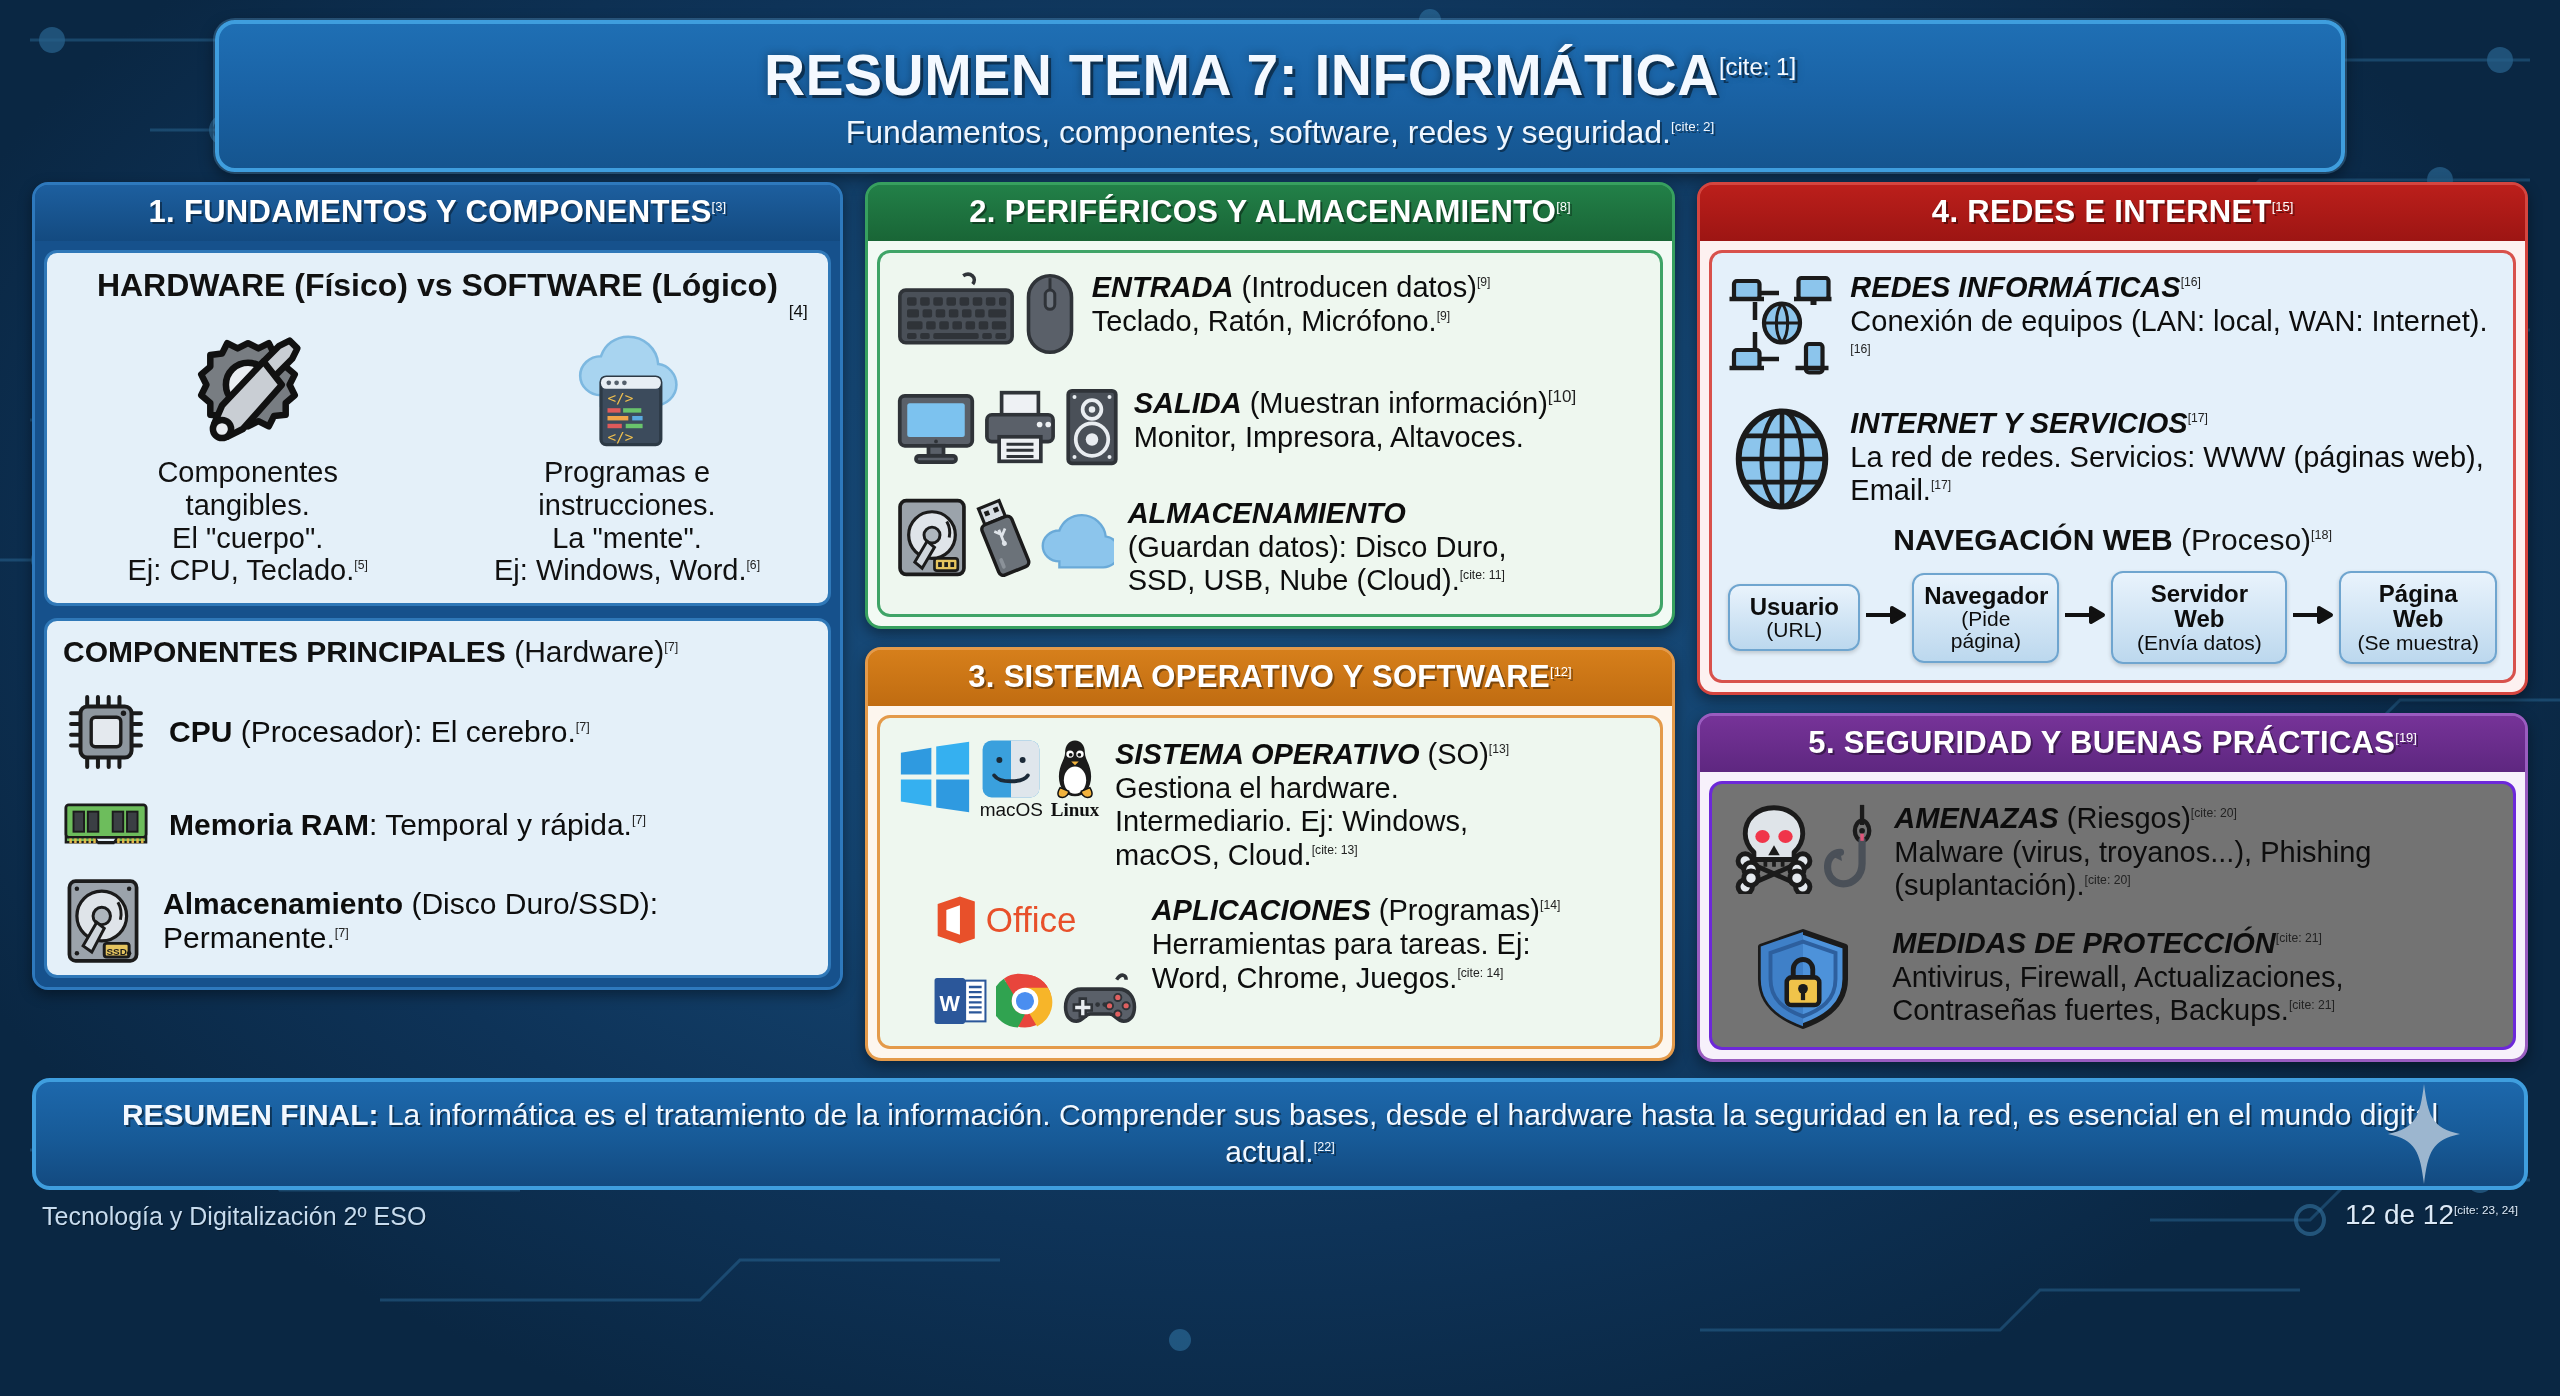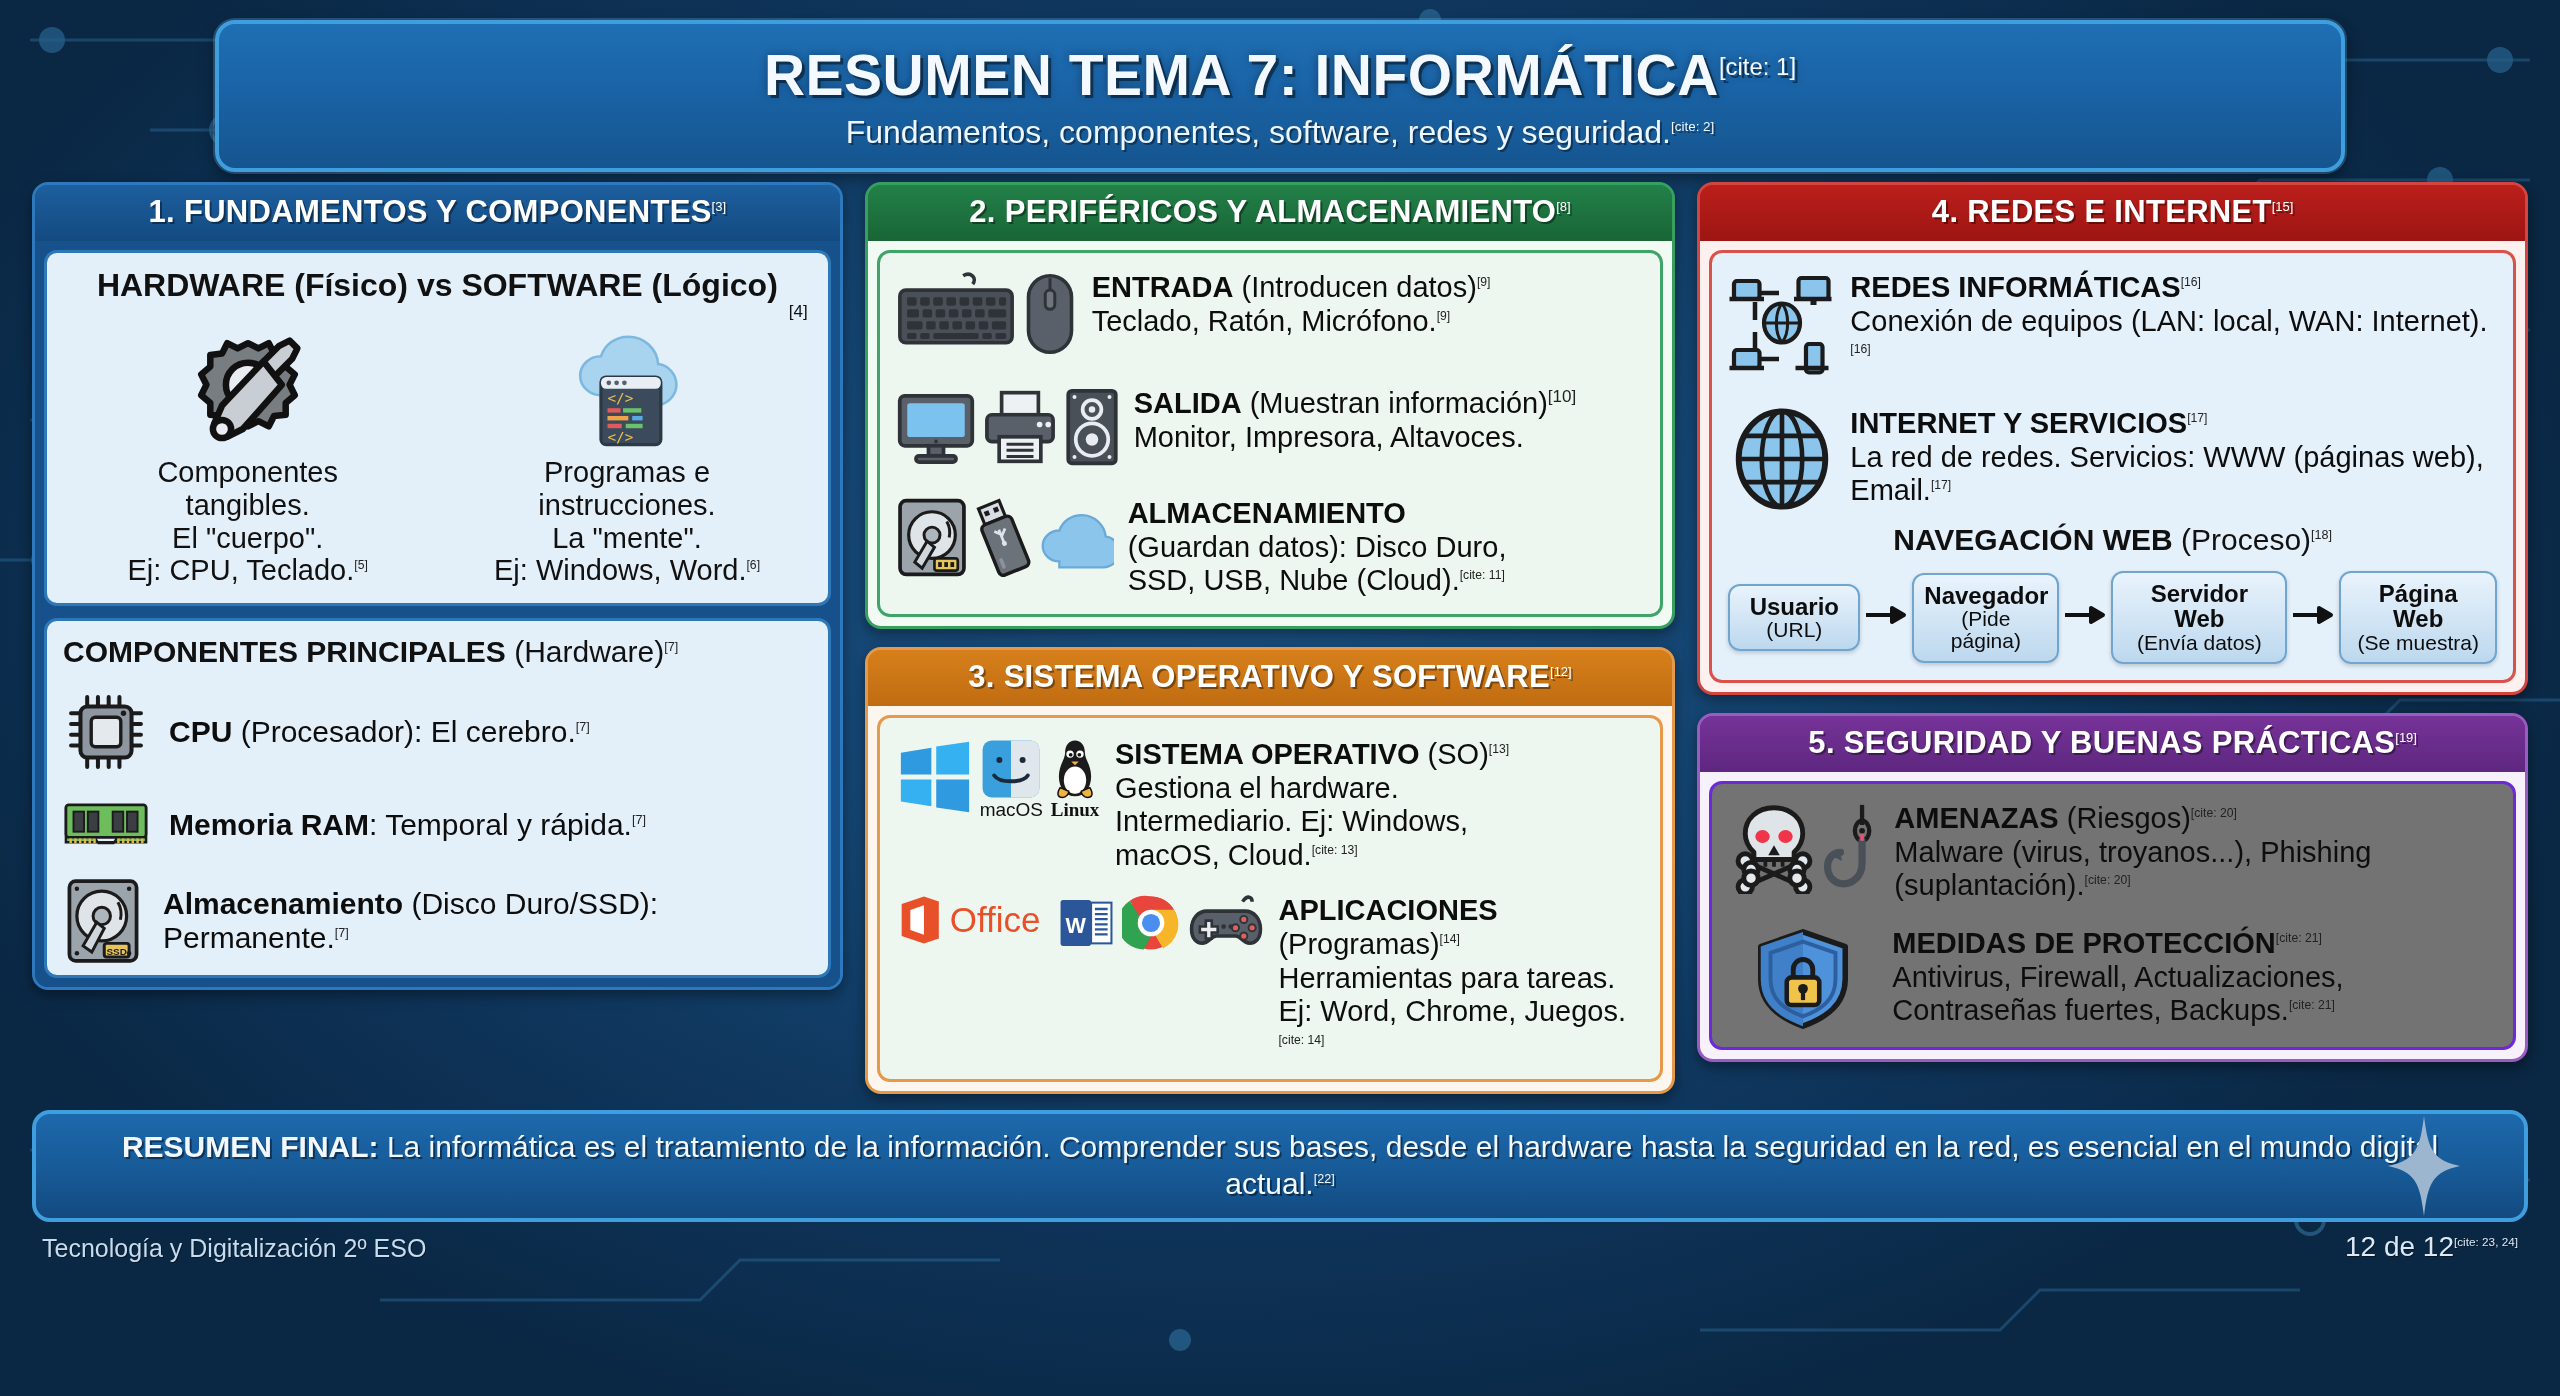--- a/index.html
+++ b/index.html
@@ -90,21 +90,21 @@
   .hw-two{ display:flex; gap:10px; margin-top:2px; }
   .hw-half{ flex:1; text-align:center; }
   .hw-art{ height:132px; display:flex; align-items:center; justify-content:center; }
   .hw-txt{ font-size:29px; line-height:1.13; color:#111; }
 
   
   .row{ display:flex; align-items:flex-start; gap:14px; margin-top:16px; }
   .row:first-child{ margin-top:4px; }
   .row-ico{ flex:0 0 auto; display:flex; align-items:center; justify-content:center; gap:6px; }
   .row-txt{ font-size:29px; line-height:1.16; color:#0d0d0d; }
-  .row-txt b{ font-weight:bold; }
+  .row-txt b{ font-weight:bold;font-style:italic; }
   .comp-row{ display:flex; align-items:center; gap:20px; margin-top:20px; }
   .comp-row:first-of-type{ margin-top:14px; }
   .comp-txt{ font-size:30px; line-height:1.15; color:#0d0d0d; }
 
   .block-title{ font-size:30px; font-weight:bold; color:#111; }
 
   
   .nav-title{ text-align:center; font-size:30px; font-weight:bold; color:#111; margin:12px 0 8px 0; }
   .flow{ display:flex; align-items:center; justify-content:center; gap:4px; }
   .flow-box{
@@ -522,21 +522,21 @@
                   <div style="font-size:19px;color:#111;line-height:1;font-family:'Liberation Serif',serif;font-weight:bold;">Linux</div>
                 </span>
               </div>
               <div class="row-txt" style="max-width:420px;">
                 <b>SISTEMA OPERATIVO</b><span> (SO)</span><span class="cite cite-dark">[13]</span><br>
                 <span>Gestiona el hardware. Intermediario. Ej: Windows, macOS, Cloud.</span><span class="cite cite-dark">[cite: 13]</span>
               </div>
             </div>
 
             <div class="row" style="margin-top:22px;">
-              <div class="row-ico" style="flex-direction:row;align-items:flex-start;gap:18px;">
+              <div class="row-ico" style="flex-direction:column;align-items:flex-start;gap:26px;margin-left:36px;">
                 <span style="display:flex;align-items:center;gap:8px;">
                   <svg width="46" height="52" viewBox="0 0 36 42">
                     <path fill="#e8502a" d="M22 2 L4 8 L4 34 L22 40 L34 36 L34 6 Z"></path>
                     <path fill="#fff" d="M22 9 L11 13 L11 29 L22 33 Z"></path>
                   </svg>
                   <span style="font-size:35px;color:#e8502a;font-family:'Liberation Sans',sans-serif;">Office</span>
                 </span>
                 <span style="display:flex;align-items:center;gap:8px;">
                   <span>
                     <svg width="56" height="56" viewBox="0 0 44 44">

